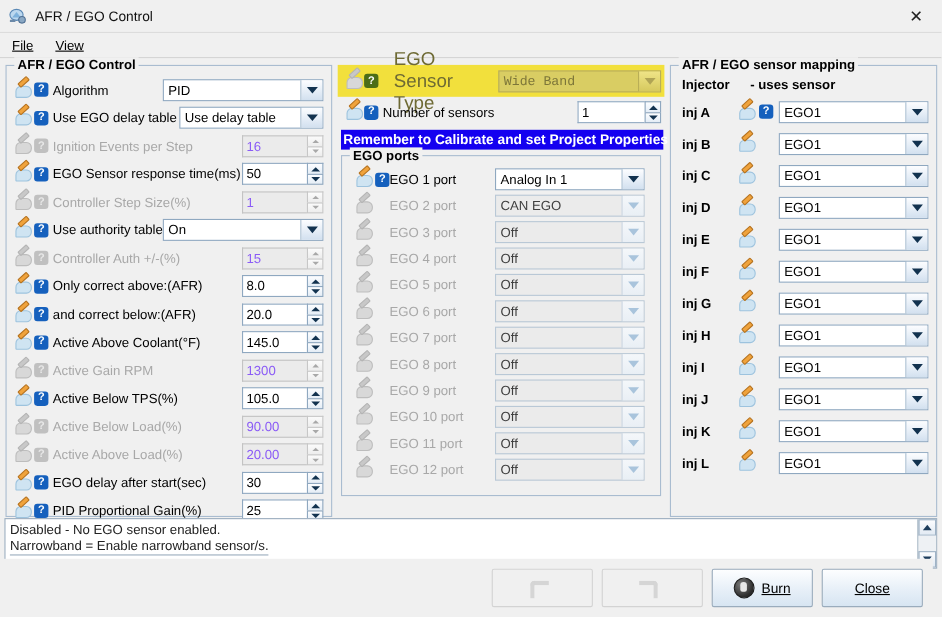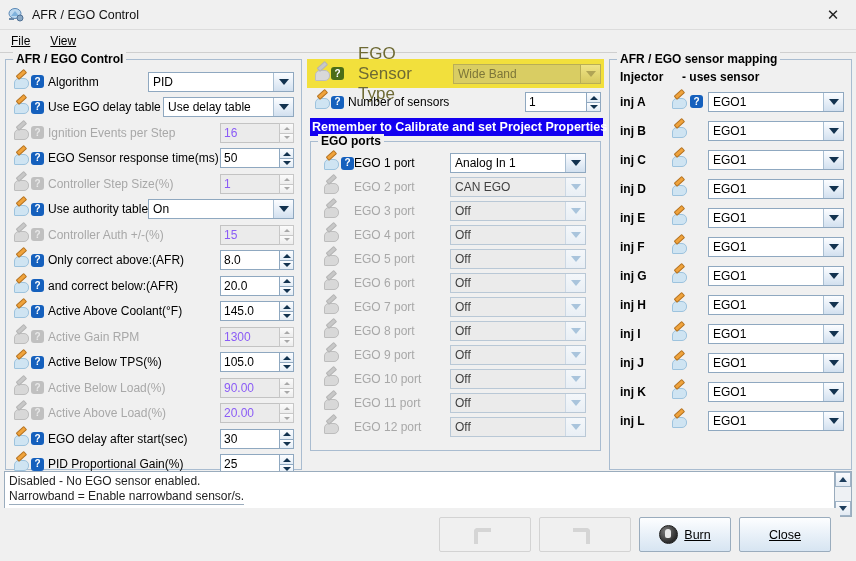--- a/index.html
+++ b/index.html
@@ -121,21 +121,21 @@
   .statusbox{flex:1 1 auto;padding:2px 4px 0 4px;}
   .statusline{font-size:12px;color:#222;line-height:15px;}
   .statusline.u{border-bottom:1px solid #9aacbd;display:inline-block;padding-bottom:0;}
   .sbar{width:16px;flex:0 0 auto;border-left:1px solid #9aacbd;background:#eef1f4;display:flex;flex-direction:column;}
   .sbar span{height:16px;display:flex;align-items:center;justify-content:center;background:linear-gradient(#fbfcfe,#e2eaf3);border:1px solid #9fb3c6;box-sizing:border-box;}
   .sbar .track{flex:1 1 auto;background:#eef1f4;border:none;}
   .sbar .up{width:0;height:0;border-left:4px solid transparent;border-right:4px solid transparent;border-bottom:5px solid #1d3d5c;}
   .sbar .dn{width:0;height:0;border-left:4px solid transparent;border-right:4px solid transparent;border-top:5px solid #1d3d5c;}
 
   
-  .btnbar{position:absolute;left:0;right:16px;bottom:0;height:53px;display:flex;align-items:center;
+  .btnbar{position:absolute;left:0;right:8px;bottom:0;height:53px;display:flex;align-items:center;
           justify-content:flex-end;padding-right:9px;gap:8px;background:#f0f0f0;}
   .btn{height:33px;min-width:90px;border:1px solid #9aacbd;border-radius:2px;
        background:linear-gradient(#fdfeff,#e8f0f8 52%,#d7e5f2);
        display:flex;align-items:center;justify-content:center;gap:6px;font-size:12.5px;color:#000;cursor:default;}
   .btn.flat{background:#f0f0f0;border:1px solid #d3d3d3;min-width:90px;}
   .btn u{text-decoration:underline;}
   .arrow-ico{width:22px;height:20px;position:relative;display:inline-block;}
   .arrow-ico .sh{position:absolute;left:3px;top:3px;width:13px;height:12px;border:4px solid #d5d5d5;border-right:none;border-bottom:none;border-radius:4px 0 0 0;}
   .arrow-ico.flip{transform:scaleX(-1);}
   .burn-ico{width:17px;height:17px;border-radius:50%;background:radial-gradient(circle at 35% 32%,#7c7c7c,#2b2b2b 70%);
@@ -576,21 +576,21 @@
 
       <div class="mid-panel">
 
         <div class="yellowbar">
           <span class="ico-pencil dis">
               <span class="cloud"></span>
               <span class="pen"></span>
             </span>
           <span class="ico-q dark">?</span>
           <span class="lbl">EGO Sensor Type</span>
-          <span class="combo yellow" style="width:148px;margin-left:auto;margin-right:3px;">
+          <span class="combo yellow" style="width:148px;margin-left:auto;margin-right:3px;font-family:Liberation Mono, monospace;">
             <span class="val">Wide Band</span>
             <span class="arrow">
                 <i></i>
               </span>
           </span>
         </div>
 
         <div class="sensors-row">
           <span class="ico-pencil">
               <span class="cloud"></span>

